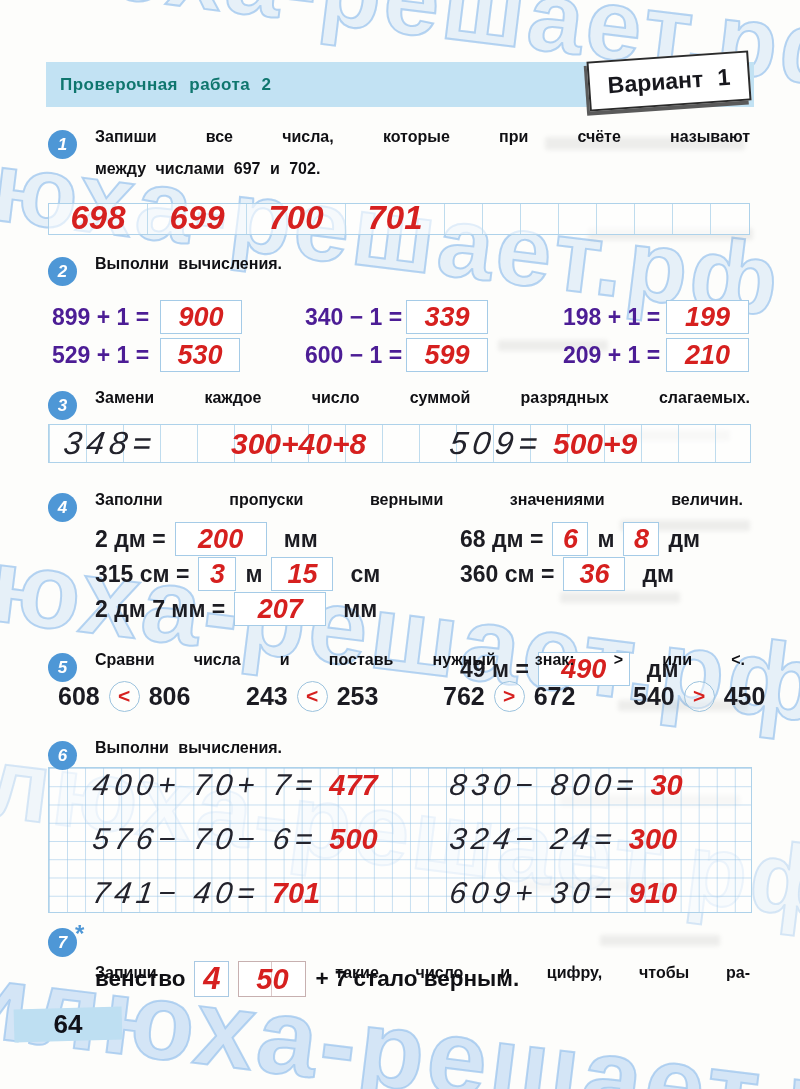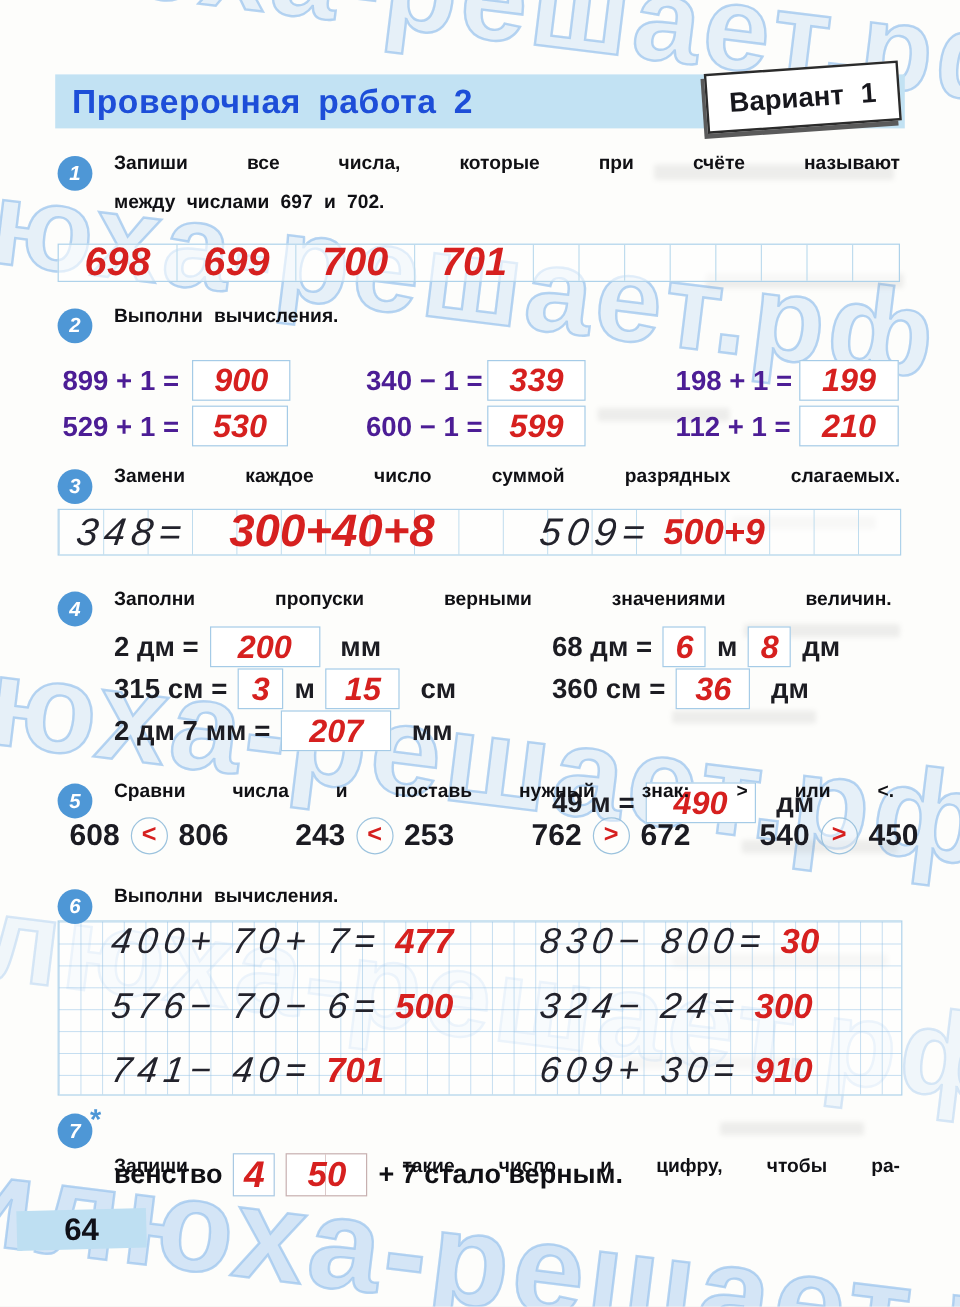--- a/index.html
+++ b/index.html
@@ -16,21 +16,21 @@
     color:rgba(196,220,244,0.40);
     -webkit-text-stroke:2px rgba(158,198,238,0.75);
     transform:rotate(7deg);
     pointer-events:none;
   }
   
   .bleed { position:absolute; background:#7d7d7d; opacity:0.12; filter:blur(2px); border-radius:2px; z-index:1; }
   
   .band { position:absolute; left:46px; top:62px; width:708px; height:45px; background:#c2e2f3; z-index:2; }
   .title { position:absolute; left:60px; top:62px; height:45px; line-height:45px;
-           font-size:28px; font-weight:bold; color:#1d4ed8; z-index:3; letter-spacing:0.5px; word-spacing:6px; }
+           font-size:17px; font-weight:bold; color:#0f766e; z-index:3; letter-spacing:0.5px; word-spacing:6px; }
   .variant {
     position:absolute; left:588px; top:56px; width:162px; height:50px; z-index:4;
     background:#ffffff; border:2px solid #2b2b2b; box-shadow:-3px 4px 0 #5a5a5a;
     transform:rotate(-4deg); display:flex; align-items:center; justify-content:center;
     font-size:23px; font-weight:bold; color:#17171d; word-spacing:8px;
   }
   
   .circle {
     position:absolute; left:48px; width:29px; height:29px; border-radius:50%;
     background:#4e97d6; color:#fff; display:flex; align-items:center; justify-content:center;
@@ -174,30 +174,30 @@
       <span class="eqex" style="width:101px;">600 − 1 =</span>
       <span class="abox" style="width:82px;">599</span>
     </div>
   </div>
   <div class="eqcol" style="left:563px;">
     <div class="eqrow">
       <span class="eqex" style="width:103px;">198 + 1 =</span>
       <span class="abox" style="width:83px;">199</span>
     </div>
     <div class="eqrow">
-      <span class="eqex" style="width:103px;">112 + 1 =</span>
+      <span class="eqex" style="width:103px;">209 + 1 =</span>
       <span class="abox" style="width:83px;">210</span>
     </div>
   </div>
 
   <div class="circle" style="top:391px;">3</div>
   <div class="ttext jline" style="top:389px;">Замени каждое число суммой разрядных слагаемых.</div>
   <div class="grid3"></div>
   <div class="ov" style="left:64px; top:424px;"><span class="hw" style="font-size:32px;">348=</span></div>
-  <div class="ov" style="left:191px; top:424px;"><span class="redhw" style="font-size:38px;">300+40+8</span></div>
+  <div class="ov" style="left:191px; top:424px;"><span class="redhw" style="font-size:30px;margin-left:40px;">300+40+8</span></div>
   <div class="ov" style="left:450px; top:424px;"><span class="hw" style="font-size:32px;">509=</span></div>
   <div class="ov" style="left:553px; top:424px;"><span class="redhw" style="font-size:30px;">500+9</span></div>
 
   <div class="circle" style="top:493px;">4</div>
   <div class="ttext jline" style="top:491px; width:648px;">Заполни пропуски верными значениями величин.</div>
 
   <div class="mrow" style="left:95px; top:521px;">
     <span>2 дм =</span>
     <span class="abox" style="width:92px;">200</span>
     <span style="margin-left:8px;">мм</span>

